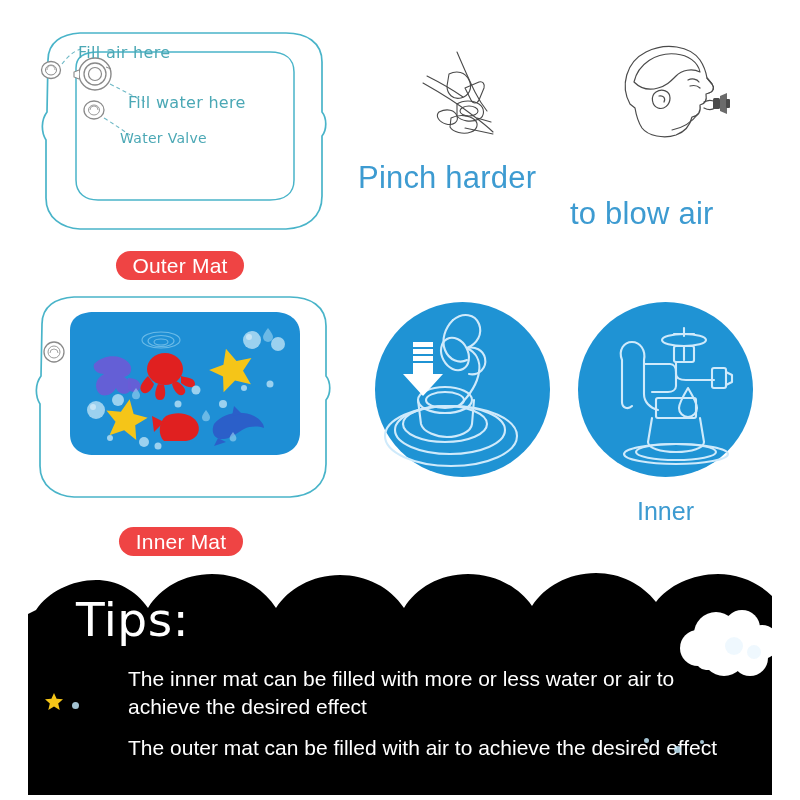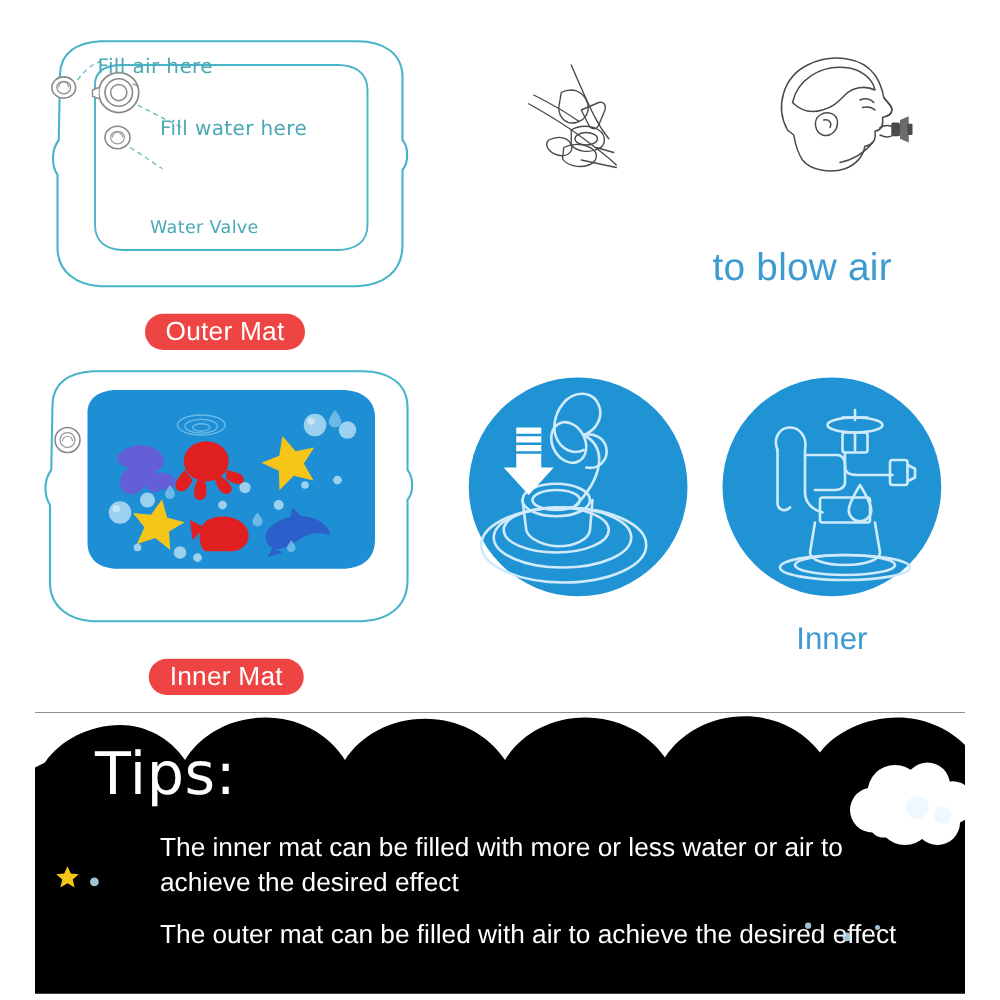--- a/index.html
+++ b/index.html
@@ -119,21 +119,21 @@
       </g>
 
       <path d="M44 44 C50 36 56 31 63 29" fill="none" stroke="#6FB9C6" stroke-width="1.1" stroke-dasharray="4,3"></path>
       <path d="M92 64 C108 72 118 78 128 82" fill="none" stroke="#6FB9C6" stroke-width="1.1" stroke-dasharray="4,3"></path>
       <path d="M86 98 C96 104 104 110 112 115" fill="none" stroke="#6FB9C6" stroke-width="1.1" stroke-dasharray="4,3"></path>
     </svg>
   </div>
 
   <span class="hand" style="left:78px;top:43px;font-size:16px;">Fill air here</span>
   <span class="hand" style="left:128px;top:93px;font-size:16px;">Fill water here</span>
-  <span class="hand" style="left:120px;top:130px;font-size:14px;margin-top:44px;">Water Valve</span>
+  <span class="hand" style="left:120px;top:130px;font-size:14px;">Water Valve</span>
 
   <div class="pill" style="left:116px;top:251px;width:128px;height:29px;">
     <span>Outer Mat</span>
   </div>
 
   <div class="abs" style="left:405px;top:48px;width:130px;height:100px;">
     <svg width="130" height="100" viewBox="0 0 130 100">
       <g fill="none" stroke="#4a4a4a" stroke-width="1.1" stroke-linejoin="round" stroke-linecap="round">
         <path d="M18 35 C34 44 52 55 66 66 C74 72 82 78 88 84"></path>
         <path d="M22 28 C34 34 48 42 58 49"></path>
@@ -142,20 +142,21 @@
         <path d="M60 40 L74 34 C78 33 80 36 79 40 L74 52 C72 56 68 56 66 52 Z"></path>
         <path d="M52 56 C58 52 68 52 74 56 C80 60 80 68 74 71 C66 75 56 73 52 68 Z"></path>
         <ellipse cx="64" cy="63" rx="9" ry="5"></ellipse>
         <path d="M46 70 C54 66 64 67 70 72 C74 76 72 82 66 84 C58 87 48 84 45 79 Z"></path>
         <path d="M60 80 L88 86"></path>
         <path d="M72 70 L86 74"></path>
         <path d="M34 64 C42 60 50 62 52 68 C54 74 48 78 41 76 C34 74 30 68 34 64 Z"></path>
       </g>
     </svg>
   </div>
+  <span class="cap-blue" style="left:358px;top:161px;">Pinch harder</span>
 
   <div class="abs" style="left:612px;top:42px;width:125px;height:105px;">
     <svg width="125" height="105" viewBox="0 0 125 105">
       <g fill="none" stroke="#4a4a4a" stroke-width="1.2" stroke-linejoin="round" stroke-linecap="round">
 
         <path d="M18 62 C8 44 14 20 34 10 C54 0 78 4 88 18
                  C92 24 94 30 95 36
                  L100 42 C103 46 101 50 97 51 L94 52
                  C95 58 93 62 88 63
                  C89 70 86 74 80 75

